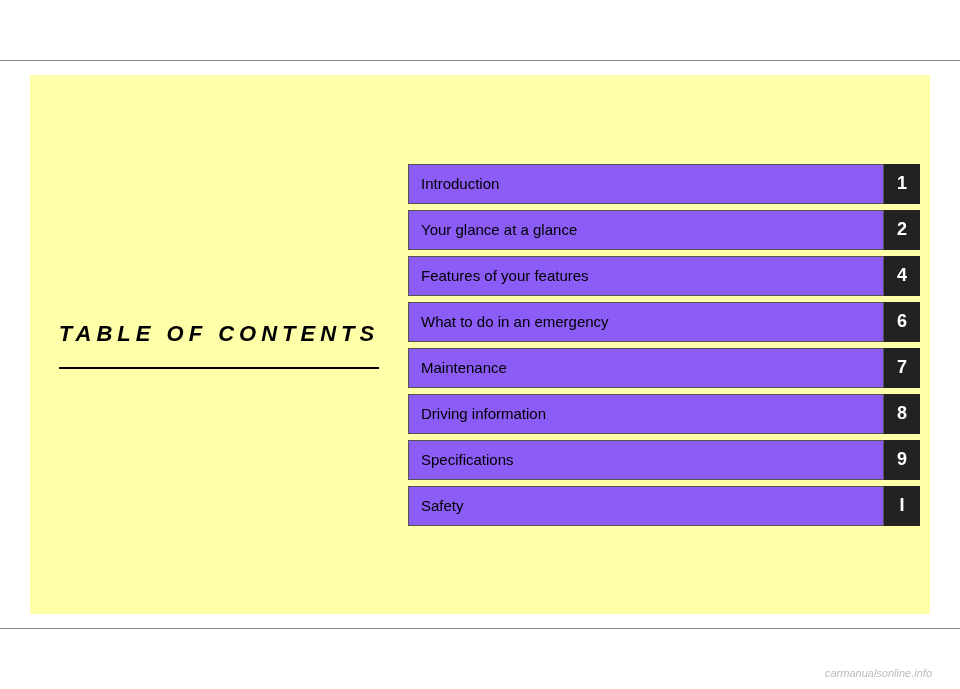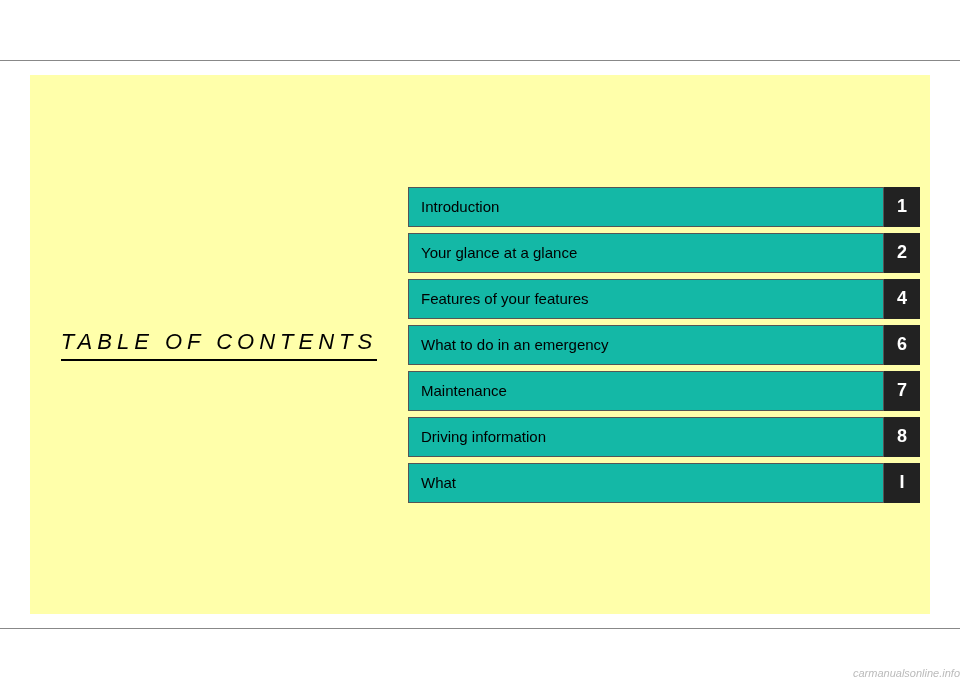--- a/index.html
+++ b/index.html
@@ -50,25 +50,25 @@
     .left-panel {
       width: 42%;
       display: flex;
       align-items: center;
       justify-content: center;
       padding: 20px;
     }
 
     .toc-title {
       font-size: 22px;
-      font-weight: normal;
+      font-weight: bold;
       letter-spacing: 5px;
       color: #000;
       border-bottom: 2px solid #000;
-      padding-bottom: 4px;
+      padding-bottom: 20px;
       font-style: italic;
       text-transform: uppercase;
     }
 
     .right-panel {
       flex: 1;
       display: flex;
       flex-direction: column;
       justify-content: center;
       padding: 15px 10px 15px 0;
@@ -77,21 +77,21 @@
 
     .toc-item {
       display: flex;
       flex-direction: row;
       align-items: stretch;
       height: 40px;
     }
 
     .toc-label {
       flex: 1;
-      background: #14b8a6;
+      background: #8b5cf6;
       border: 1px solid #555;
       display: flex;
       align-items: center;
       padding-left: 12px;
       font-size: 15px;
       color: #000;
     }
 
     .toc-number {
       width: 36px;
@@ -101,21 +101,21 @@
       align-items: center;
       justify-content: center;
       font-size: 18px;
       font-weight: bold;
       border: 1px solid #222;
     }
 
     .watermark {
       position: absolute;
       bottom: 10px;
-      right: 0;
+      right: 28px;
       font-size: 11px;
       color: #bbb;
       font-style: italic;
     }
   </style>
 </head>
 <body>
 
 <div class="top-rule"></div>
 <div class="bottom-rule"></div>
@@ -144,19 +144,23 @@
       </div>
       <div class="toc-item">
         <div class="toc-label">Maintenance</div>
         <div class="toc-number">7</div>
       </div>
       <div class="toc-item">
         <div class="toc-label">Driving information</div>
         <div class="toc-number">8</div>
       </div>
       <div class="toc-item">
-        <div class="toc-label">What</div>
+        <div class="toc-label">Specifications</div>
+        <div class="toc-number">9</div>
+      </div>
+      <div class="toc-item">
+        <div class="toc-label">Safety</div>
         <div class="toc-number">I</div>
       </div>
     </div>
 </div>
 
 <div class="watermark">carmanualsonline.info</div>
 
 </body></html>

